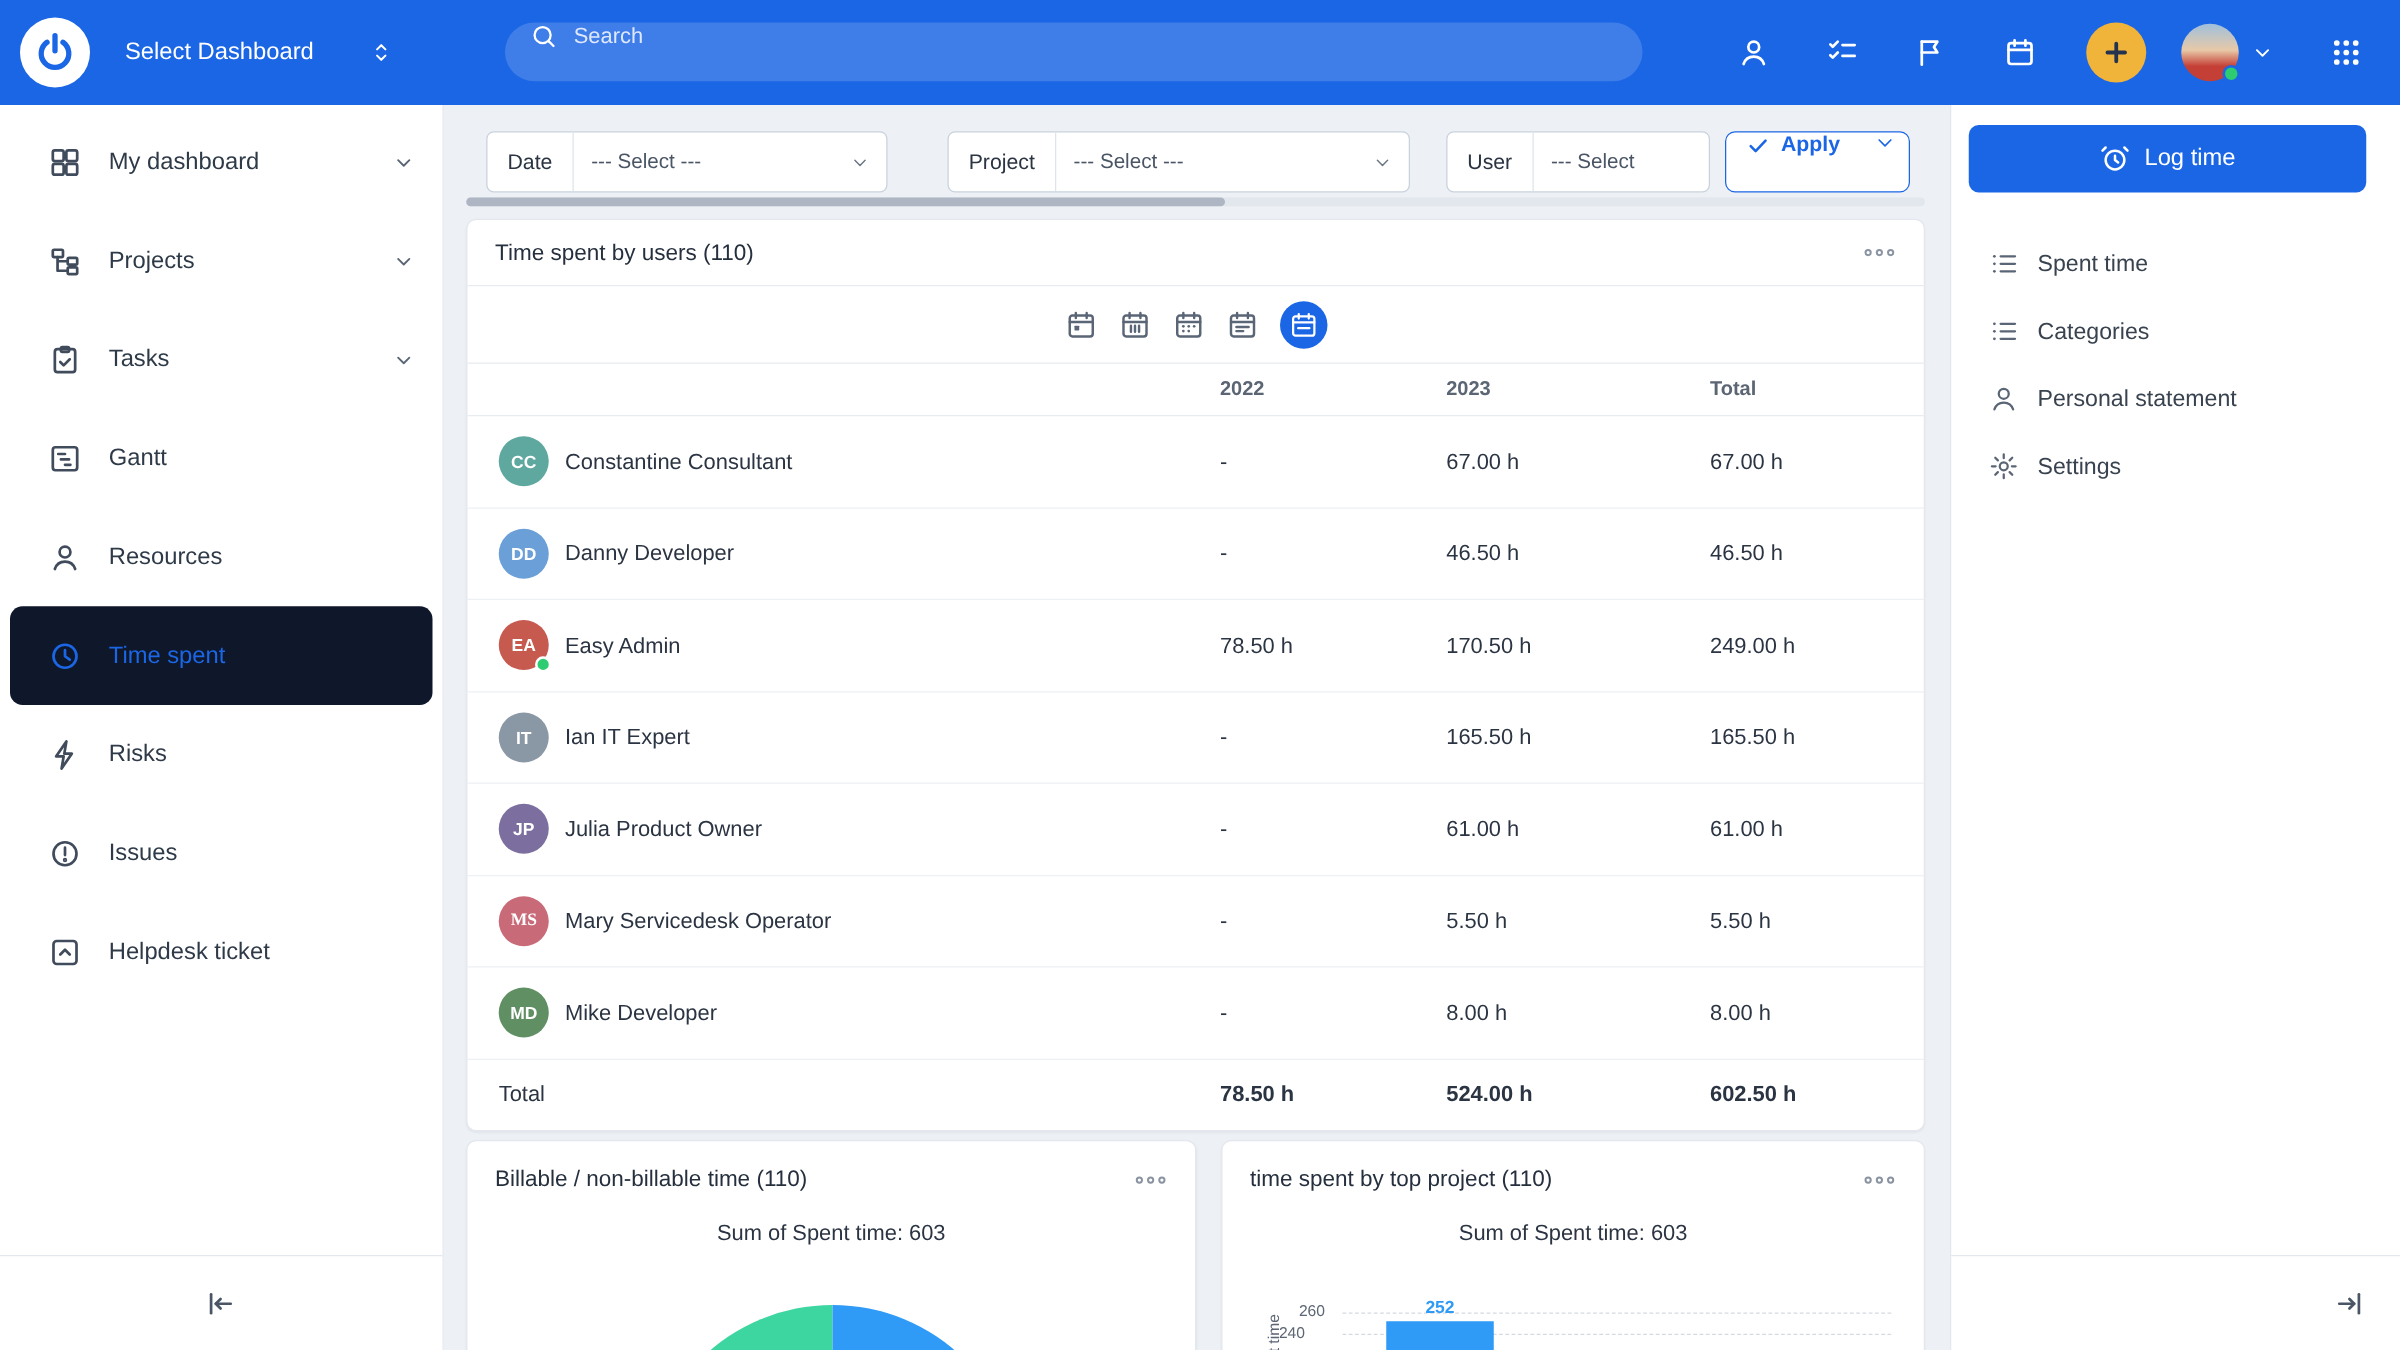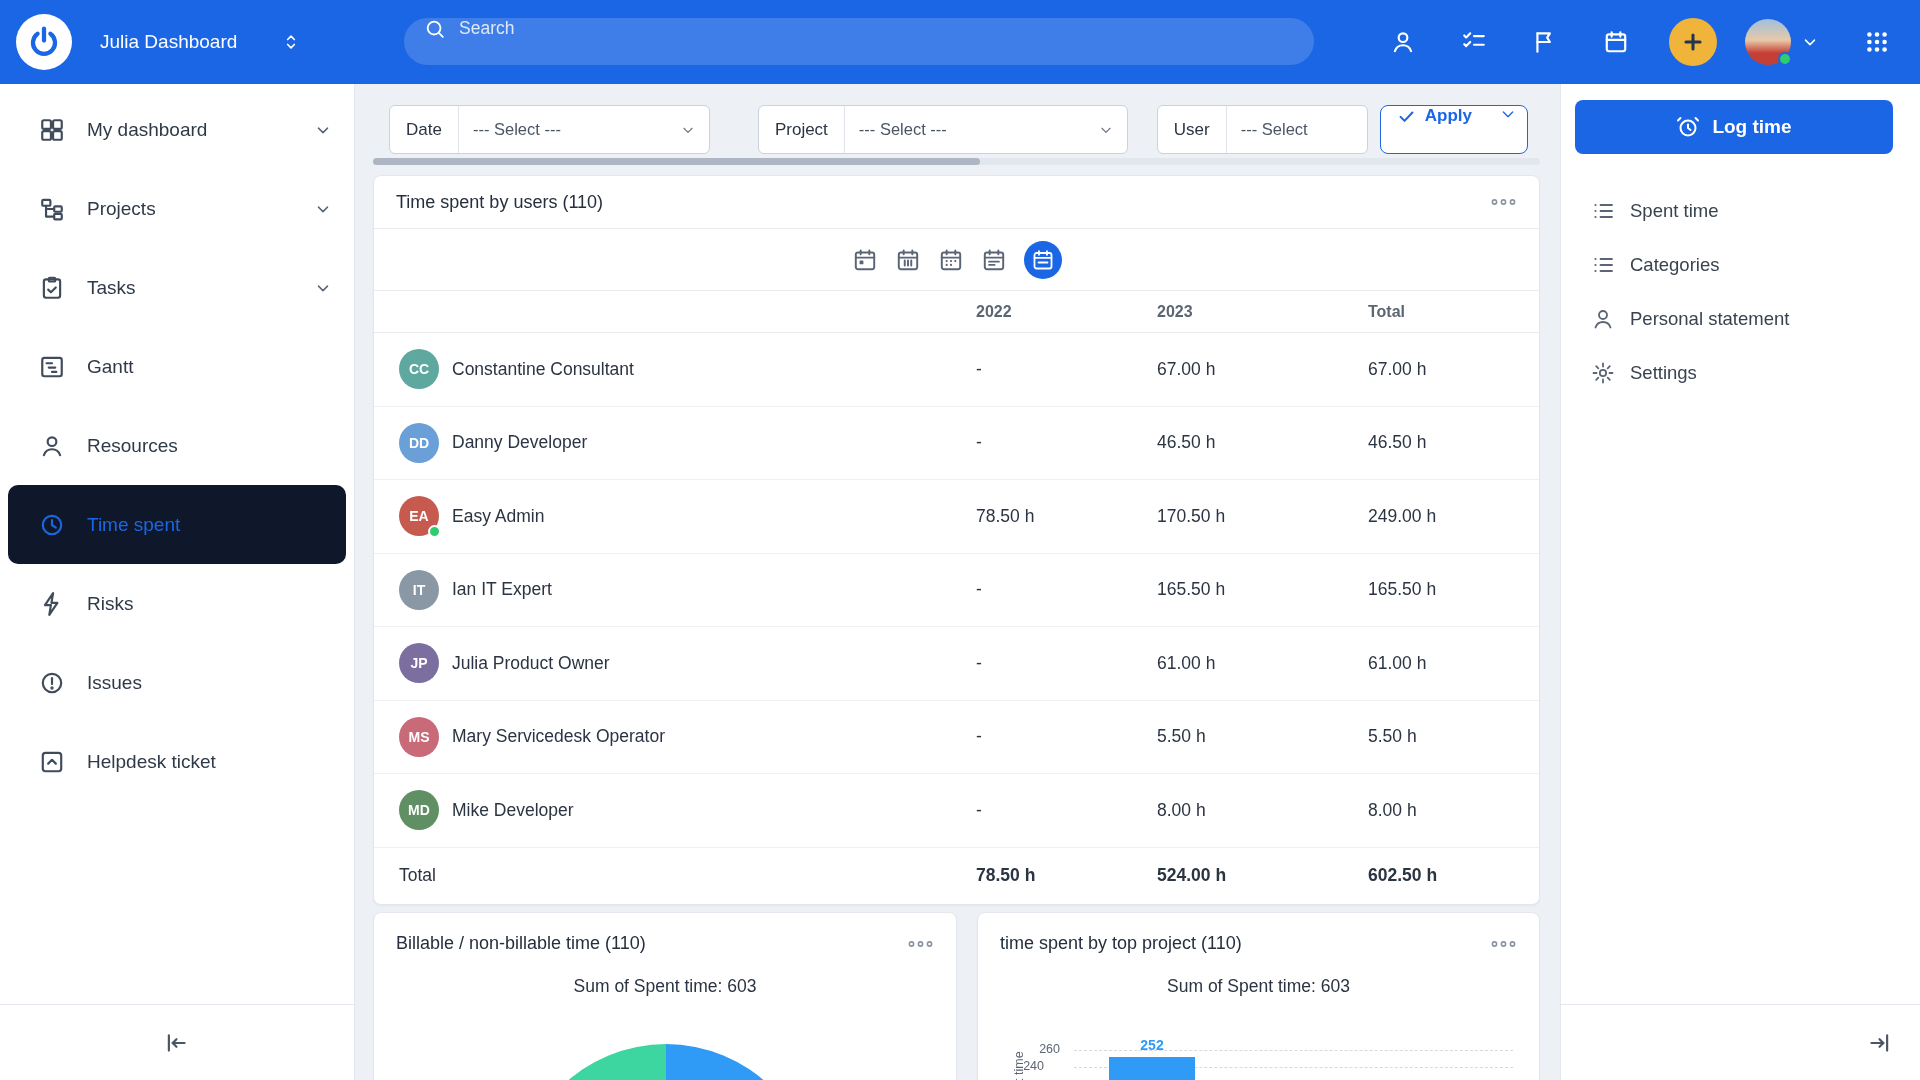--- a/index.html
+++ b/index.html
@@ -71,38 +71,38 @@
 .pie div{flex:1}
 .ylab{position:absolute;left:34px;top:196px;transform:rotate(-90deg);transform-origin:left top;font-size:12.5px;color:#5b6573;white-space:nowrap}
 .ytick{position:absolute;width:34px;text-align:right;font-size:12.5px;color:#5b6573}
 .yt0{left:48px;top:129px}.yt1{left:32px;top:146px}
 .gl{position:absolute;left:96px;right:26px;border-top:1px dashed #d5dae1}
 .g0{top:137px}.g1{top:154px}
 .bar{position:absolute;left:131px;top:144px;width:86px;height:300px}
 .blabel{position:absolute;left:131px;top:124px;width:86px;text-align:center;font-size:14px;font-weight:700;color:#2f9bf6}
 
 .rpanel{position:absolute;left:1560px;top:84px;width:360px;height:996px;background:#fff;border-left:1px solid #e3e7ee}
-.logtime{position:absolute;left:14px;top:16px;width:318px;height:54px;border-radius:8px;background:#1b66e5;color:#fff;display:flex;align-items:center;justify-content:center;gap:12px;font-size:19px;font-weight:700;cursor:pointer}
+.logtime{position:absolute;left:14px;top:16px;width:318px;height:54px;border-radius:8px;background:#1b66e5;color:#fff;display:flex;align-items:center;justify-content:center;gap:12px;font-size:19px;font-weight:400;cursor:pointer}
 .rmenu{position:absolute;left:0;right:0;top:100px;list-style:none}
 .rmenu li{height:54px;display:flex;align-items:center;gap:15px;padding-left:30px;font-size:18.5px;color:#39434f;cursor:pointer}
 .rmenu .ricon{color:#5a6575}
 .rfoot{position:absolute;left:0;right:0;top:920px;bottom:0;border-top:1px solid #e3e7ee;display:flex;align-items:center;justify-content:flex-end;padding-right:28px;color:#4a5565}
 </style>
 </head>
 <body>
 
 <div class="topbar">
   <div class="logo">
     <svg class="icon" width="34" height="34" viewBox="0 0 24 24" style="stroke-width:3">
         <path d="M7.5 6.2a7.8 7.8 0 1 0 9 0"></path>
         <path d="M12 2.5V11"></path>
       </svg>
   </div>
   <div class="dash-sel">
-    <span>Julia Dashboard</span>
+    <span>Select Dashboard</span>
     <svg class="icon" width="20" height="20" viewBox="0 0 24 24">
         <path d="m8 9 4-4 4 4"></path>
         <path d="m8 15 4 4 4-4"></path>
       </svg>
   </div>
   <div class="searchbar">
     <svg class="icon" width="22" height="22" viewBox="0 0 24 24">
         <circle cx="11" cy="11" r="7"></circle>
         <path d="m16.5 16.5 4 4"></path>
       </svg>
@@ -442,21 +442,21 @@
             <span>JP</span>
           </span>
           <span class="uname">Julia Product Owner</span>
         </div>
       <div>-</div>
       <div>61.00 h</div>
       <div>61.00 h</div>
     </div>
     <div class="trow">
       <div class="name">
-          <span class="avatar" style="background: rgb(201, 106, 120);">
+          <span class="avatar" style="background: rgb(201, 106, 120); font-family: Liberation Serif, serif;">
             <span>MS</span>
           </span>
           <span class="uname">Mary Servicedesk Operator</span>
         </div>
       <div>-</div>
       <div>5.50 h</div>
       <div>5.50 h</div>
     </div>
     <div class="trow">
       <div class="name">

